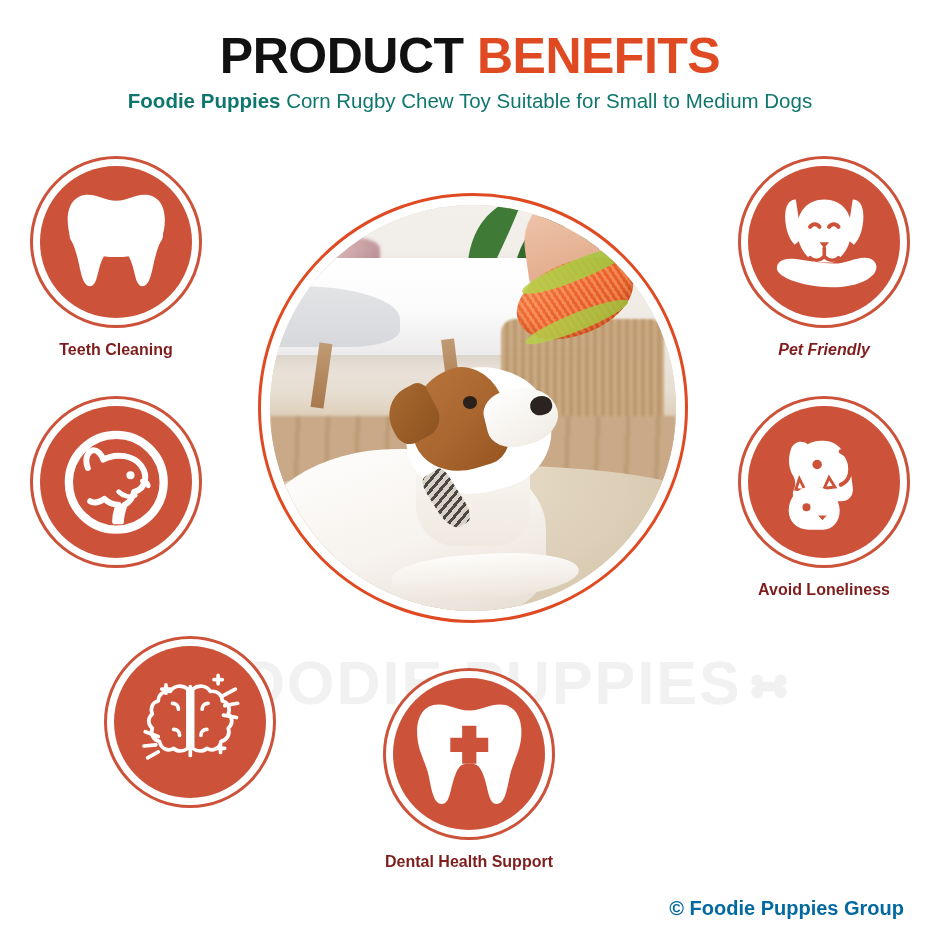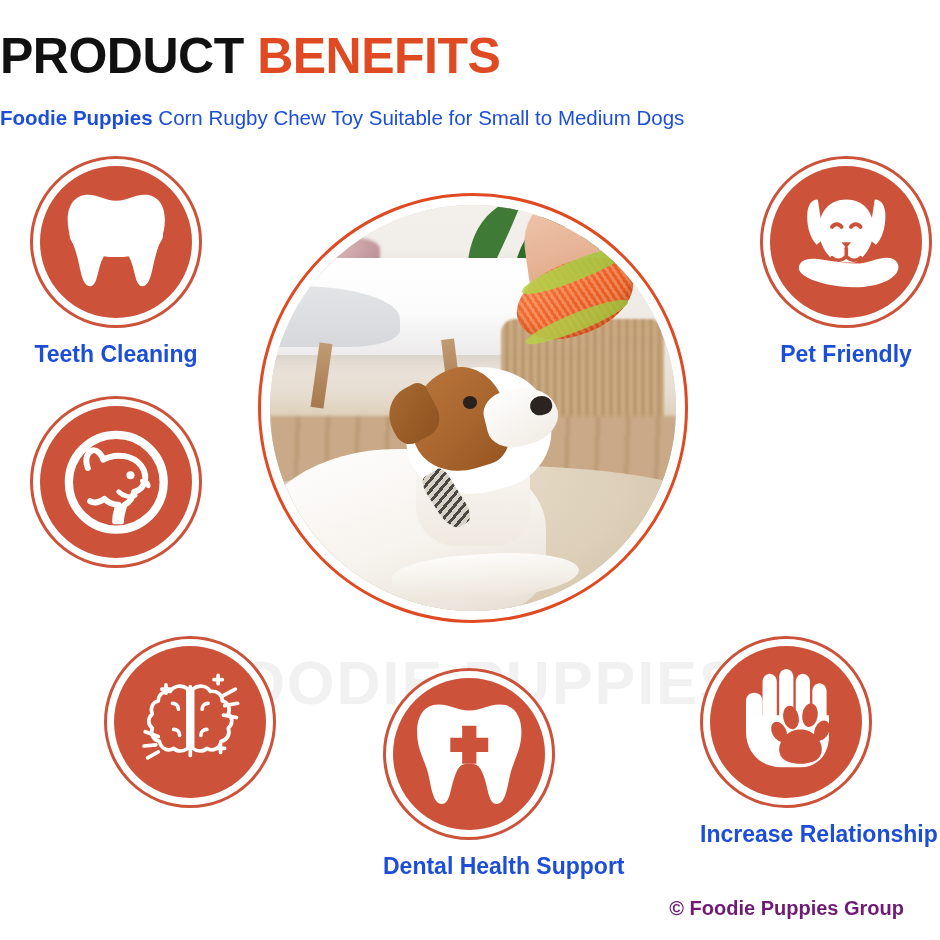--- a/index.html
+++ b/index.html
@@ -18,35 +18,36 @@
     height: 940px;
     background: #ffffff;
   }
 
   
   .header {
     position: absolute;
     top: 30px;
     left: 0;
     width: 940px;
+    text-align: center;
   }
   .title {
     font-size: 50px;
     font-weight: bold;
     letter-spacing: -0.5px;
     line-height: 1.05;
     white-space: nowrap;
   }
   .title .t-black { color: #111111; }
   .title .t-accent { color: #E04A22; }
 
   .subtitle {
-    margin-top: 23px;
+    margin-top: 6px;
     font-size: 20.5px;
-    color: #1d4ed8;
+    color: #0f766e;
     white-space: nowrap;
     line-height: 1.2;
   }
   .subtitle .sub-strong { font-weight: bold; }
 
   
   .watermark {
     position: absolute;
     left: 0;
     top: 648px;
@@ -251,44 +252,44 @@
     background: #CC5239;
     display: flex;
     align-items: center;
     justify-content: center;
   }
   .badge-disc svg { width: 78%; height: 78%; display: block; }
 
   .badge-label {
     margin-top: 13px;
     text-align: center;
-    font-size: 23px;
+    font-size: 16px;
     font-weight: bold;
-    color: #1d4ed8;
+    color: #7f1d1d;
     white-space: nowrap;
     line-height: 1.15;
   }
 
   
   #badge-0 { left: 30px;  top: 156px; }
   #badge-1 { left: 30px;  top: 396px; }
   #badge-2 { left: 104px; top: 636px; }
   #badge-3 { left: 383px; top: 668px; }
-  #badge-4 { left: 760px; top: 156px; }
+  #badge-4 { left: 738px; top: 156px; font-style: italic; }
   #badge-5 { left: 738px; top: 396px; }
   #badge-6 { left: 700px; top: 636px; }
 
   
   .footer {
     position: absolute;
     right: 36px;
     bottom: 20px;
     font-size: 20px;
     font-weight: bold;
-    color: #701a75;
+    color: #0369a1;
     white-space: nowrap;
     z-index: 6;
   }
 </style>
 </head>
 <body>
 
 <div id="poster">
 
   <div class="header">
@@ -438,38 +439,34 @@
           <path d="M46 50h8l-4 5z" fill="#CC5239"></path>
           <path d="M50 55v7" stroke="#CC5239" stroke-width="3" stroke-linecap="round"></path>
           <path d="M50 62c-4 4-9 4-12 1M50 62c4 4 9 4 12 1" fill="none" stroke="#CC5239" stroke-width="3" stroke-linecap="round"></path>
           <path d="M10 72c0-6 6-9 14-8 10 1 22 4 34 4 10 0 18-5 26-5 7 0 10 4 10 8 0 8-14 17-38 17-22 0-46-8-46-16z" fill="#ffffff"></path>
         </svg>
       </div>
     </div>
     <div class="badge-label">Pet Friendly</div>
   </div>
 
-
-  <div class="badge" id="badge-6">
-    <div class="badge-circle">
-      <div class="badge-disc">
-        <svg viewBox="0 0 100 100" aria-hidden="true">
-          <path d="M30 16c0-4 3-7 6-7s6 3 6 7v30h-12z" fill="#ffffff"></path>
-          <path d="M44 12c0-4 3-7 6-7s6 3 6 7v34h-12z" fill="#ffffff"></path>
-          <path d="M58 16c0-4 3-7 6-7s6 3 6 7v30h-12z" fill="#ffffff"></path>
-          <path d="M72 24c0-4 3-7 6-7s6 3 6 7v24h-12z" fill="#ffffff"></path>
-          <path d="M30 44V32c0-4-3-7-7-7s-7 3-7 7v26c0 17 12 30 30 30h16c15 0 24-12 24-26V44H30z" fill="#ffffff"></path>
-          <g fill="#CC5239">
-            <ellipse cx="54" cy="46" rx="6.5" ry="10" transform="rotate(-12 54 46)"></ellipse>
-            <ellipse cx="70" cy="44" rx="6.5" ry="10" transform="rotate(8 70 44)"></ellipse>
-            <ellipse cx="44" cy="58" rx="6" ry="9" transform="rotate(-28 44 58)"></ellipse>
-            <ellipse cx="80" cy="57" rx="6" ry="9" transform="rotate(26 80 57)"></ellipse>
-            <path d="M62 56c11 0 18 9 18 17 0 8-7 12-18 12s-18-4-18-12c0-8 7-17 18-17z"></path>
-          </g>
-        </svg>
-      </div>
-    </div>
-    <div class="badge-label">Increase Relationship</div>
-  </div>
+  <div class="badge" id="badge-5">
+    <div class="badge-circle">
+      <div class="badge-disc">
+        <svg viewBox="0 0 100 100" aria-hidden="true">
+          <path d="M36 18c-5-4-12-2-14 4-3 8-2 17 2 23 2 4 2 8 0 12-2 5 2 9 8 9h32c7 0 11-5 10-12-1-9-2-18-6-26-4-9-12-14-21-13-4 0-8 1-11 3z" fill="#ffffff"></path>
+          <circle cx="44" cy="35" r="4" fill="#CC5239"></circle>
+          <path d="M64 24c5 2 8 8 8 15 0 6-3 11-8 13" fill="none" stroke="#CC5239" stroke-width="3.6" stroke-linecap="round"></path>
+          <path d="M44 56c4 0 8 2 10 5" fill="none" stroke="#CC5239" stroke-width="3.4" stroke-linecap="round"></path>
+          <path d="M34 57l-5-10-3 9zM50 55l4-9 5 8z" fill="#ffffff" stroke="#CC5239" stroke-width="2.4"></path>
+          <path d="M30 56c-6 3-10 10-10 18 0 9 7 16 17 16h12c8 0 14-7 14-16 0-9-6-17-14-19-6-2-13-2-19 1z" fill="#ffffff"></path>
+          <circle cx="35" cy="71" r="3.4" fill="#CC5239"></circle>
+          <path d="M45 78h7l-3.5 4z" fill="#CC5239"></path>
+        </svg>
+      </div>
+    </div>
+    <div class="badge-label">Avoid Loneliness</div>
+  </div>
+
 
   <div class="footer">© Foodie Puppies Group</div>
 
 </div>
 
 </body></html>

